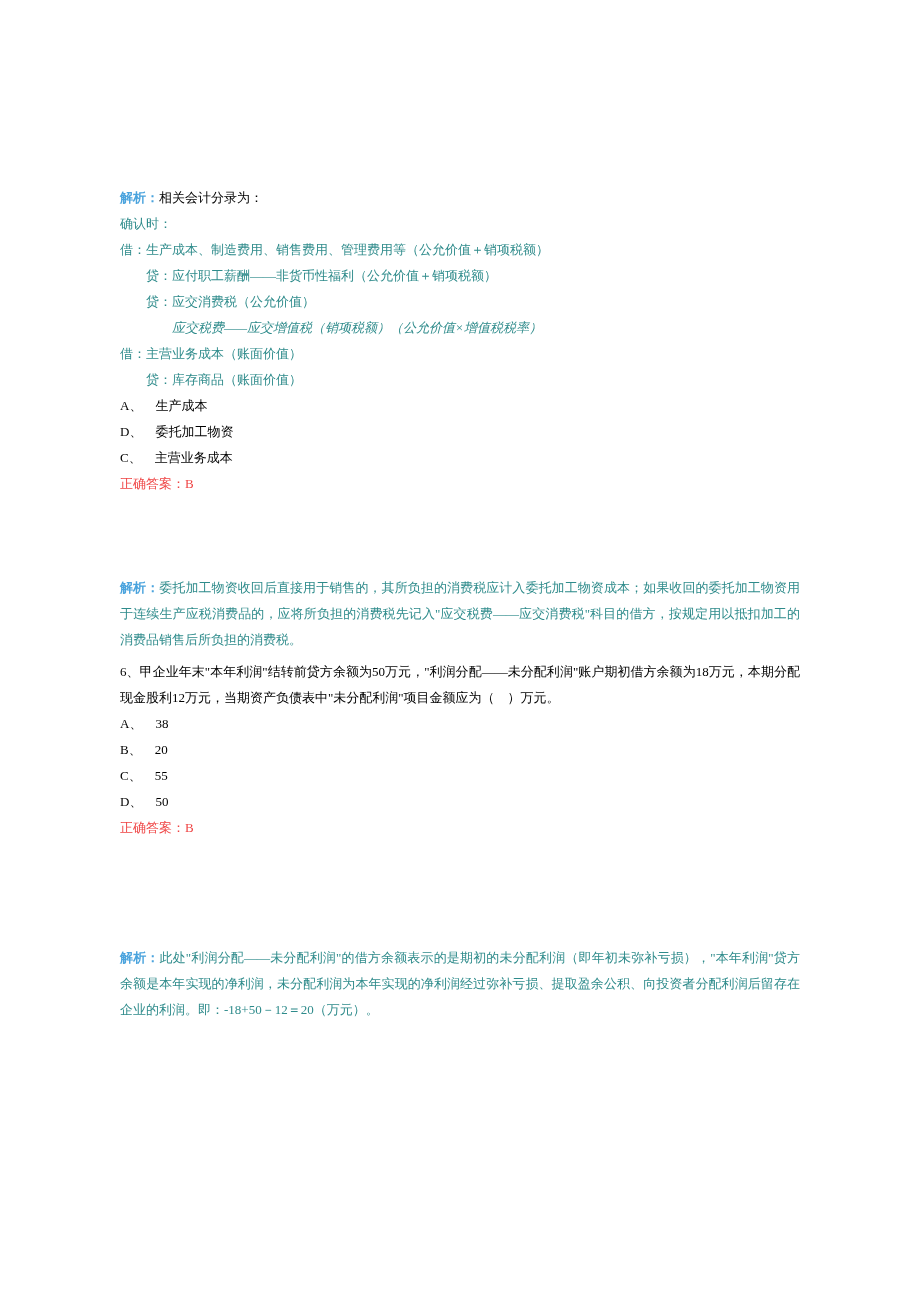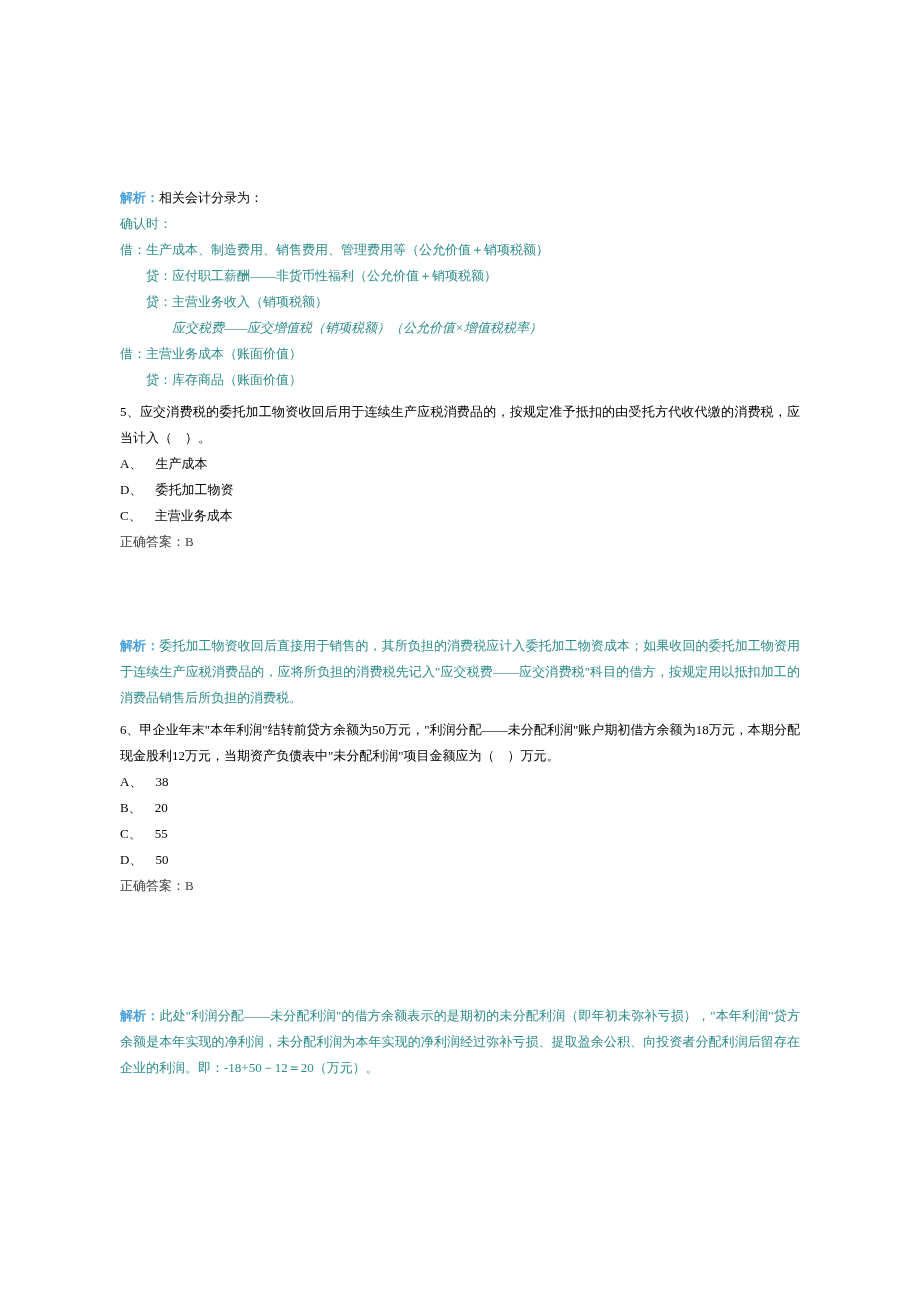--- a/index.html
+++ b/index.html
@@ -33,46 +33,45 @@
   }
   .indent2 {
     padding-left: 4em;
     font-style: italic;
   }
   .lbl {
     color: #4aa3dd;
     font-weight: bold;
   }
   .ans {
-    color: #404040;
+    color: #ef4444;
   }
   .teal {
     color: #2e8b8b;
   }
   .mono {
     font-family: "SimSun", "宋体", serif;
   }
 </style>
 </head>
 <body>
 
 <div class="page">
 
   <div class="p">
     <span class="lbl">解析：</span><span>相关会计分录为：</span>
   </div>
   <div class="p teal">确认时：</div>
   <div class="p teal">借：生产成本、制造费用、销售费用、管理费用等（公允价值＋销项税额）</div>
   <div class="p teal indent1">贷：应付职工薪酬——非货币性福利（公允价值＋销项税额）</div>
-  <div class="p teal indent1">贷：主营业务收入（销项税额）</div>
+  <div class="p teal indent1">贷：应交消费税（公允价值）</div>
   <div class="p teal indent2">应交税费——应交增值税（销项税额）（公允价值×增值税税率）</div>
   <div class="p teal">借：主营业务成本（账面价值）</div>
   <div class="p teal indent1">贷：库存商品（账面价值）</div>
 
-  <div class="p" style="margin-top:6px">5、应交消费税的委托加工物资收回后用于连续生产应税消费品的，按规定准予抵扣的由受托方代收代缴的消费税，应当计入（　）。</div>
   <div class="p mono">A、　生产成本</div>
   <div class="p mono">D、　委托加工物资</div>
   <div class="p mono">C、　主营业务成本</div>
   <div class="p ans">
     <span>正确答案：</span><span>B</span>
   </div>
 
   <div class="big-gap"></div>
 
   <div class="p teal">

